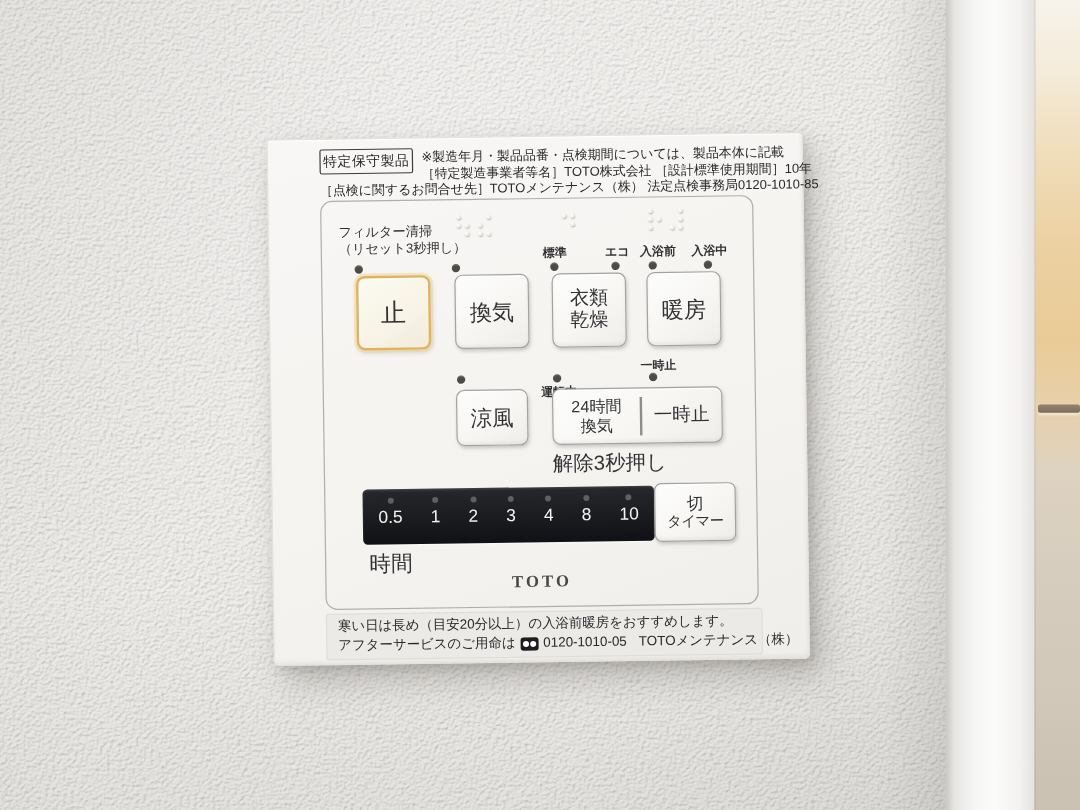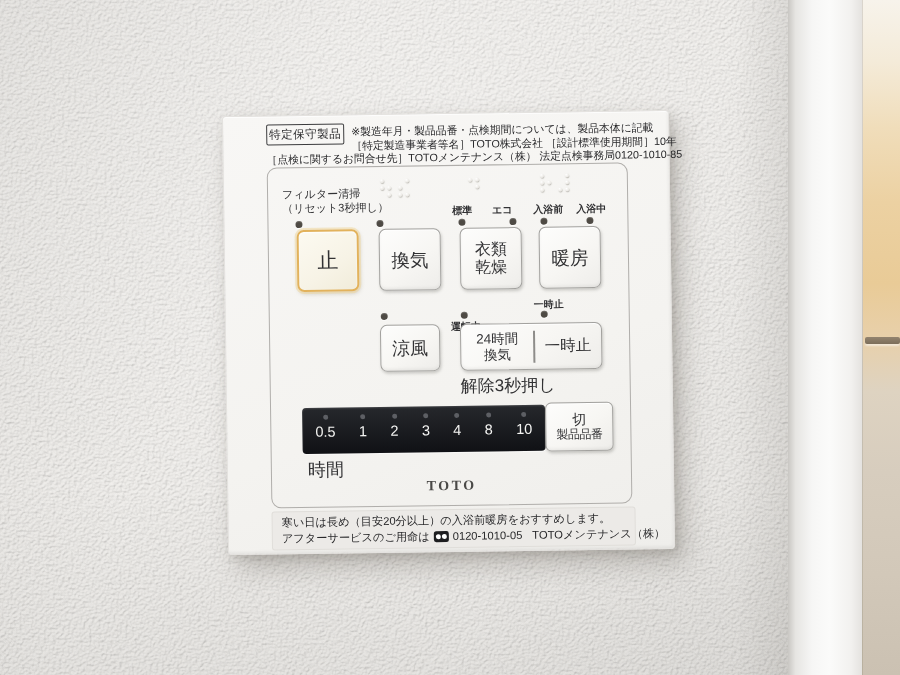--- a/index.html
+++ b/index.html
@@ -192,21 +192,21 @@
             <span class="bd off"></span>
             <span class="bd"></span>
             <span class="bd off"></span>
             <span class="bd"></span>
             <span class="bd"></span>
             <span class="bd"></span>
           </span>
       </div>
 
       <div class="label" style="left:194px;top:38px;">標準</div>
-      <div class="label" style="left:234px;top:38px;">エコ</div>
+      <div class="label" style="left:246px;top:38px;">エコ</div>
       <div class="label" style="left:280px;top:38px;">入浴前</div>
       <div class="label" style="left:323px;top:38px;">入浴中</div>
 
       <span class="led" style="left:27px;top:53px;"></span>
       <span class="led" style="left:108px;top:53px;"></span>
       <span class="led" style="left:190px;top:53px;"></span>
       <span class="led" style="left:241px;top:53px;"></span>
       <span class="led" style="left:272px;top:53px;"></span>
       <span class="led" style="left:318px;top:53px;"></span>
 
@@ -273,21 +273,21 @@
             <span class="tnum">8</span>
           </div>
         <div class="tcol">
             <span class="tdot"></span>
             <span class="tnum">10</span>
           </div>
       </div>
 
       <div class="btn btn-off">
         <span class="l1">切</span>
-        <span class="l2">製品品番</span>
+        <span class="l2">タイマー</span>
       </div>
 
       <div class="unit">時間</div>
       <div class="brand">TOTO</div>
     </div>
 
     <div class="note">
       <div class="row">寒い日は長め（目安20分以上）の入浴前暖房をおすすめします。</div>
       <div class="row">
         <span>アフターサービスのご用命は</span>

